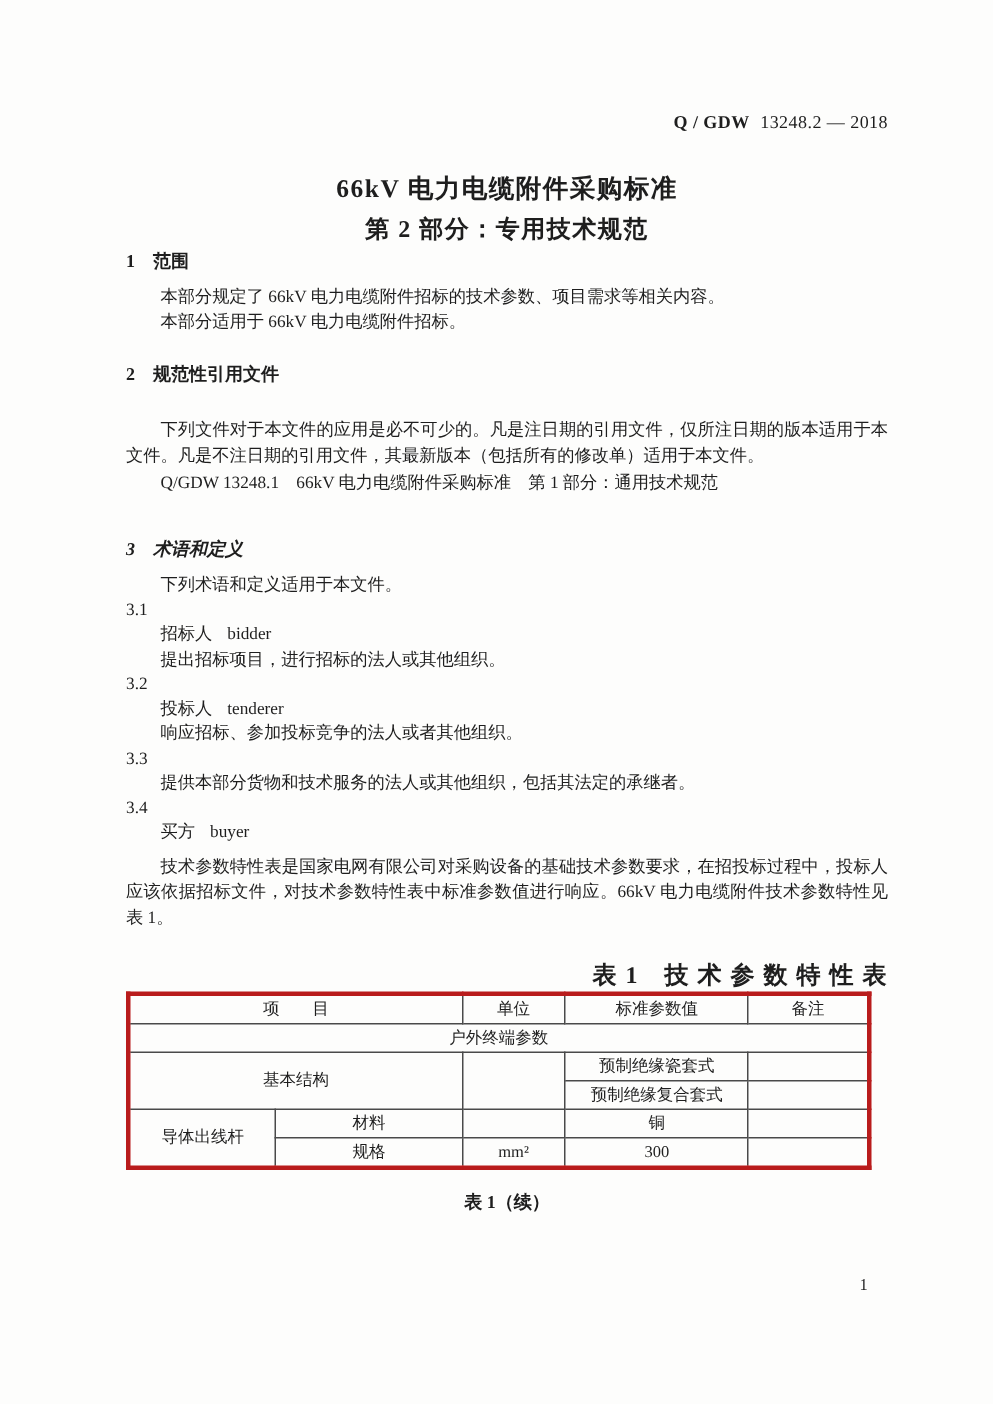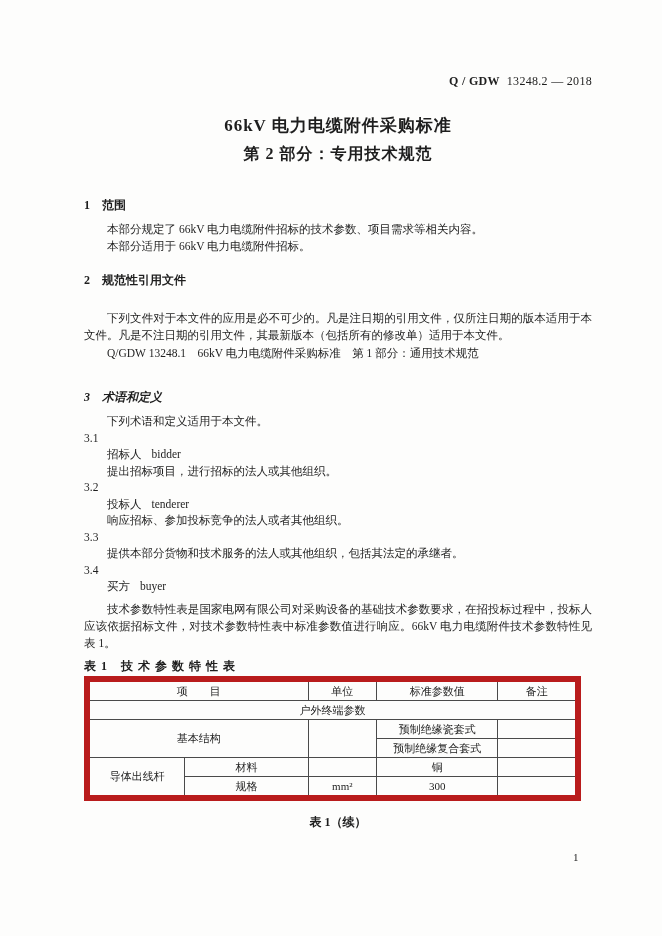--- a/index.html
+++ b/index.html
@@ -20,35 +20,35 @@
 
   .title1 { margin-top:24px; font-size:17px; font-weight:700; text-align:center; line-height:26px; letter-spacing:1px; }
   .title2 { margin-top:3px; font-size:16px; font-weight:700; text-align:center; line-height:24px; letter-spacing:1px; }
 
   .sec-h { font-size:12px; font-weight:700; line-height:17px; }
   .sec-h .num { display:inline-block; margin-right:12px; }
 
   .body-p { font-size:11.5px; line-height:17.4px; text-align:justify; text-indent:2em; word-break:break-all; }
   .ref { padding-left:23px; font-size:11.5px; line-height:17.4px; white-space:nowrap; }
 
-  #s1-h { margin-top:31px; }
+  #s1-h { }
   #s1-paras { margin-top:7px; }
   #s2-h { margin-top:16px; }
   #s2-p { margin-top:21px; }
   #s3-h { margin-top:27px;font-style:italic; }
   .intro { margin-top:7px; font-size:11.5px; line-height:16.5px; text-indent:2em; }
   .term { font-size:11.5px; line-height:16.5px; }
   .term-name { padding-left:23px; font-weight:400; }
   .term-name .en { margin-left:10px; }
   .term-def { padding-left:23px; }
   #s4-h { margin-top:9px; }
   #s4-p { margin-top:6px; }
 
-  .tbl-cap { margin-top:5px; text-align:left; font-weight:700; font-size:12px; line-height:16px; letter-spacing:1px; }
-  table.t1 { margin-top:2px; border-collapse:collapse; width:497px; font-size:11px; border:6px solid #b91c1c; }
+  .tbl-cap { margin-top:21px; text-align:right; font-weight:700; font-size:16px; line-height:16px; letter-spacing:1px; }
+  table.t1 { margin-top:2px; border-collapse:collapse; width:497px; font-size:11px; border:3px solid #b91c1c; }
   table.t1 td { border:1px solid #4a4a4a; text-align:center; vertical-align:middle; padding:2px 3px; height:15px; line-height:14px; }
   .tbl-cont { margin-top:13px; text-align:center; font-weight:700; font-size:12px; }
 
   .page-num { position:absolute; top:851px; left:573px; font-size:11px; }
 </style>
 </head>
 <body>
 
 <div class="page">
   <div class="content">

